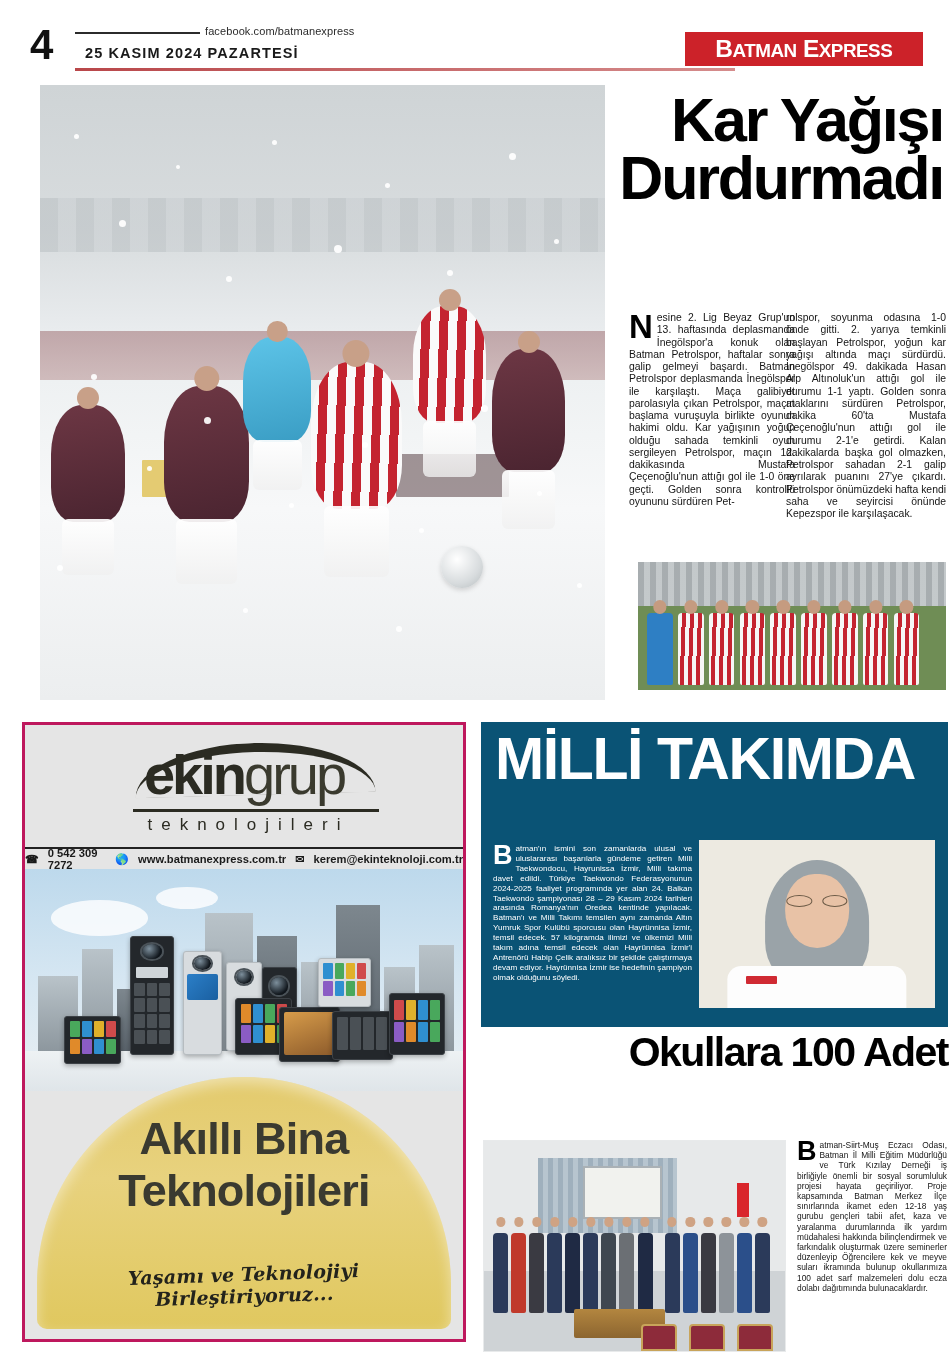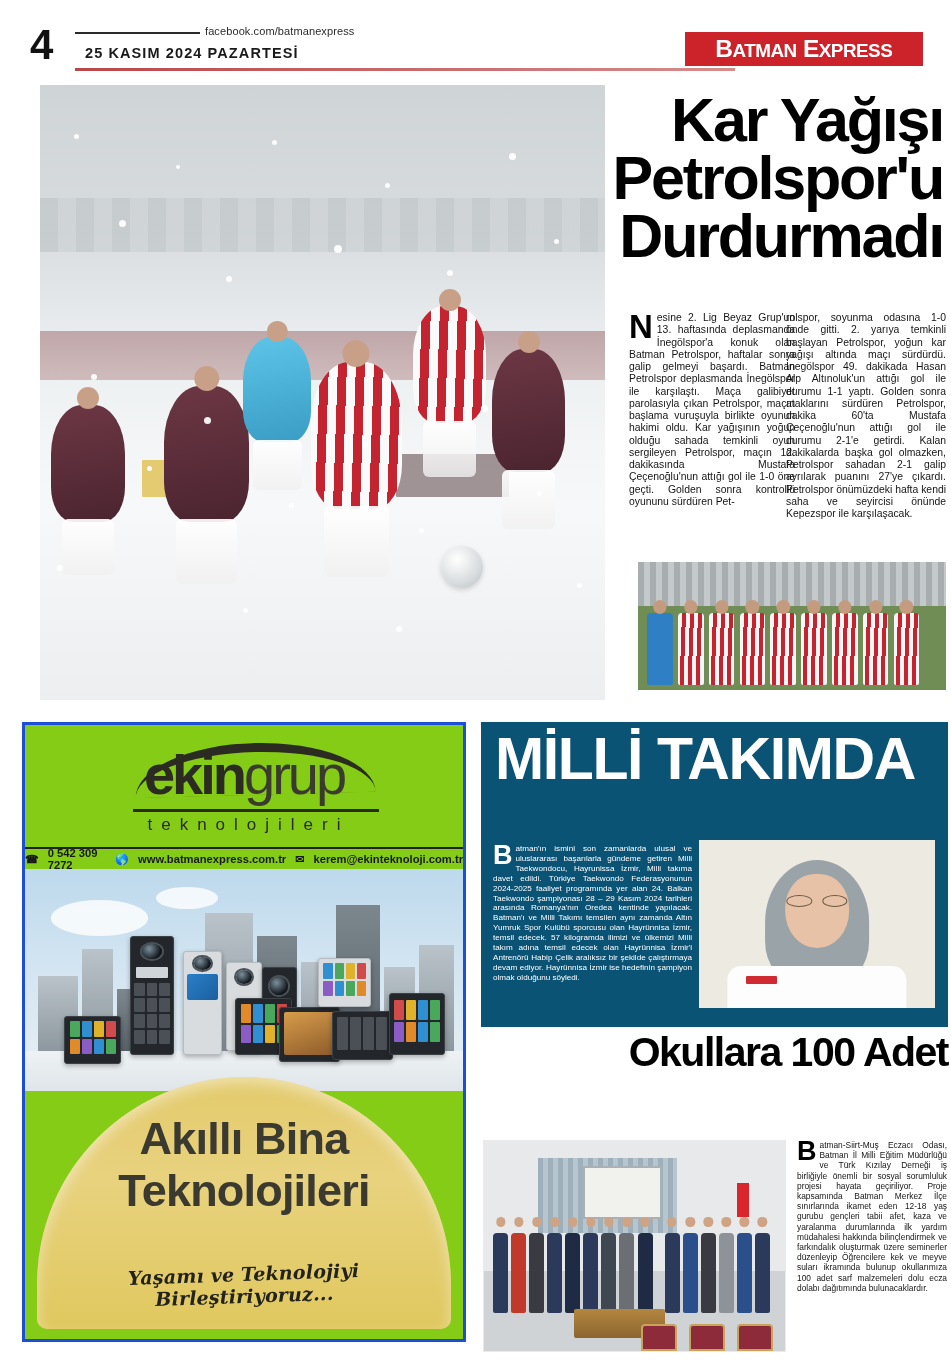--- a/index.html
+++ b/index.html
@@ -133,21 +133,21 @@
     background:repeating-linear-gradient(90deg,#9aa0a3 0 6px,#c0c5c7 6px 12px); opacity:.75; }
   #team-photo .kit { position:absolute; bottom:4%; width:8.3%; height:56%;
     background:repeating-linear-gradient(92deg,#f6f6f6 0 4px,#c42430 4px 8px); border-radius:4px 4px 2px 2px;}
   #team-photo .kit.gk { background:#2e7fc4; }
   #team-photo .kit .hd{ position:absolute; left:50%; top:-18%; transform:translateX(-50%);
     width:52%; padding-bottom:52%; border-radius:50%; background:#c59b80;}
 
   
   #ad-ekin {
     position:absolute; left:22px; top:722px; width:444px; height:620px;
-    background:#84cc16; border:3px solid #1d4ed8;
+    background:#e5e5e5; border:3px solid #be185d;
   }
   #ad-logo-zone { position:absolute; left:0; top:0; width:100%; height:122px; }
   #ekin-wordmark {
     position:absolute; left:0; right:0; top:22px; text-align:center;
     font-size:56px; line-height:56px; font-weight:700; color:#2b2b22;
     letter-spacing:-3px;
   }
   #ekin-wordmark .thin { font-weight:400; color:#3a3a2e; }
   #ekin-swoosh {
     position:absolute; left:110px; top:18px; width:240px; height:52px;
@@ -359,21 +359,20 @@
     <span class="snowflake" style="left:78%; top:52%; width:7px;height:7px;"></span>
     <span class="snowflake" style="left:88%; top:66%; width:5px;height:5px;"></span>
     <span class="snowflake" style="left:3%;  top:78%; width:6px;height:6px;"></span>
     <span class="snowflake" style="left:36%; top:85%; width:5px;height:5px;"></span>
     <span class="snowflake" style="left:63%; top:88%; width:6px;height:6px;"></span>
     <span class="snowflake" style="left:95%; top:81%; width:5px;height:5px;"></span>
   </div>
 
   <div id="lead-head">
     <span class="ln">Kar Yağışı</span>
-    <span class="ln">Petrolspor'u</span>
     <span class="ln">Durdurmadı</span>
   </div>
 
   <div id="lead-col-1" class="body-col dropcap">Nesine 2. Lig Beyaz Grup'un 13. haftasında deplasmanda İnegölspor'a konuk olan Batman Petrolspor, haftalar sonra galip gelmeyi başardı. Batman Petrolspor deplasmanda İnegölspor ile karşılaştı. Maça galibiyet parolasıyla çıkan Petrolspor, maçın başlama vuruşuyla birlikte oyunun hakimi oldu. Kar yağışının yoğun olduğu sahada temkinli oyun sergileyen Petrolspor, maçın 12. dakikasında Mustafa Çeçenoğlu'nun attığı gol ile 1-0 öne geçti. Golden sonra kontrollü oyununu sürdüren Pet-</div>
   <div id="lead-col-2" class="body-col">rolspor, soyunma odasına 1-0 önde gitti. 2. yarıya temkinli başlayan Petrolspor, yoğun kar yağışı altında maçı sürdürdü. İnegölspor 49. dakikada Hasan Alp Altınoluk'un attığı gol ile durumu 1-1 yaptı. Golden sonra ataklarını sürdüren Petrolspor, dakika 60'ta Mustafa Çeçenoğlu'nun attığı gol ile durumu 2-1'e getirdi. Kalan dakikalarda başka gol olmazken, Petrolspor sahadan 2-1 galip ayrılarak puanını 27'ye çıkardı. Petrolspor önümüzdeki hafta kendi saha ve seyircisi önünde Kepezspor ile karşılaşacak.</div>
 
   <div id="team-photo">
     <div class="crowd"></div>
     <span class="kit gk" style="left:3%;">
         <i class="hd"></i>

